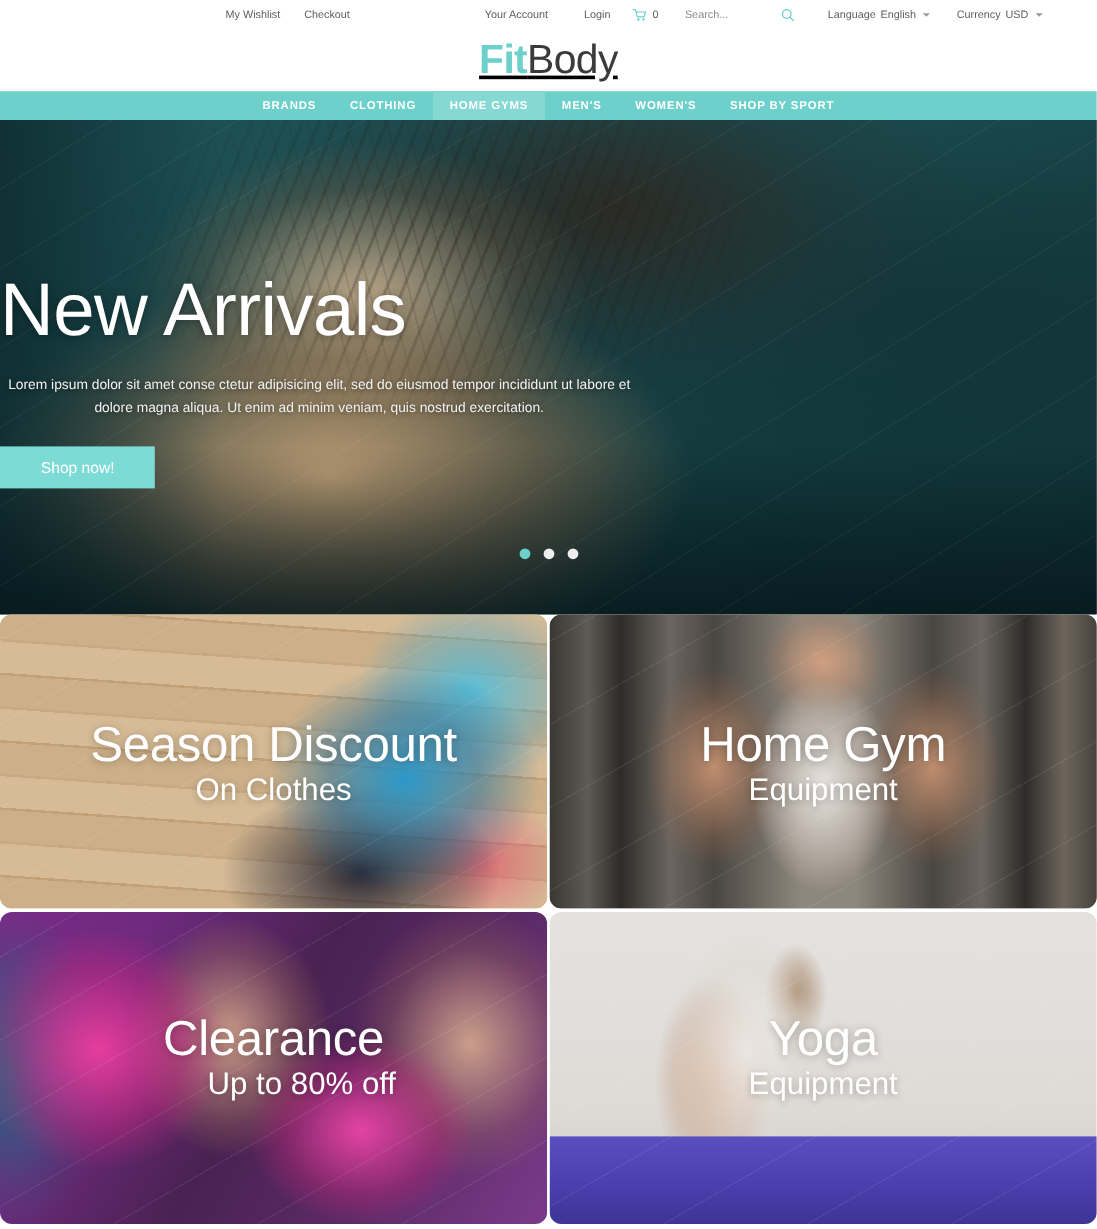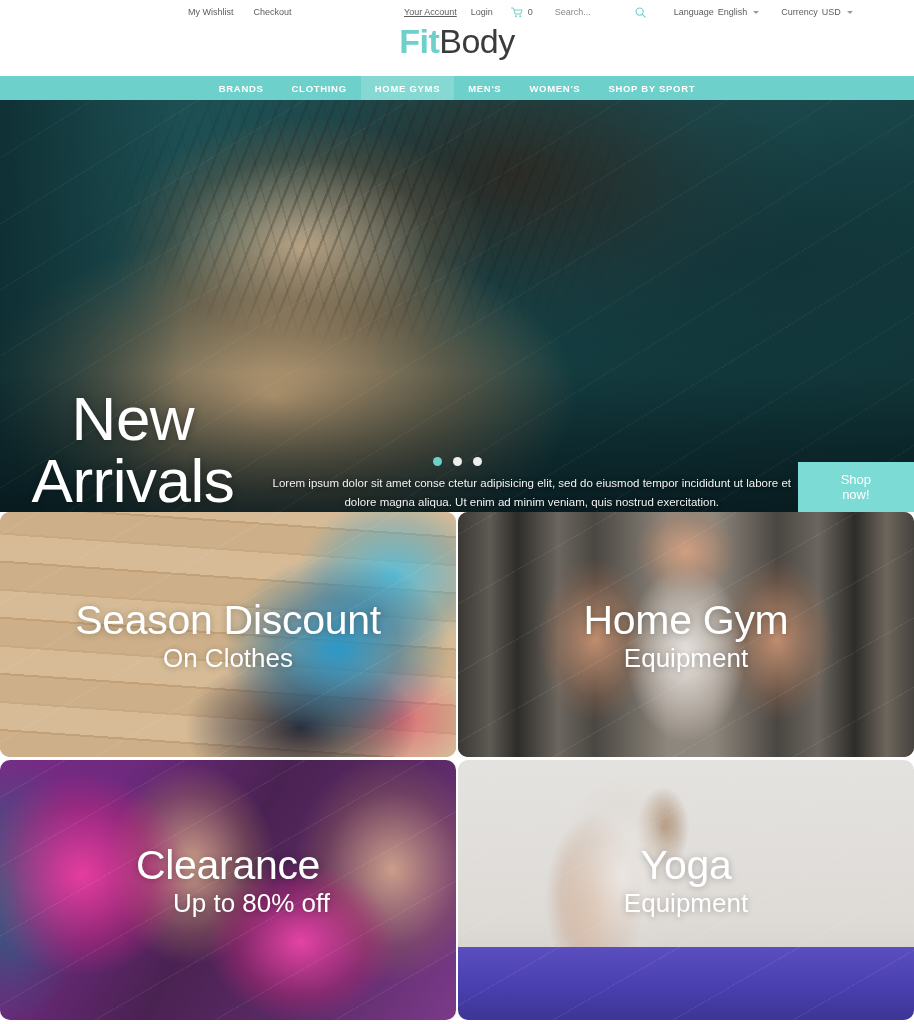--- a/index.html
+++ b/index.html
@@ -28,21 +28,21 @@
     align-items: center;
   }
   .tb-right {
     position: absolute;
     left: 404px;
     display: flex;
     align-items: center;
     gap: 0;
   }
   .tb-link { color: #5d5d5d; text-decoration: none; white-space: nowrap; cursor: pointer; }
-  .tb-gap-1 { margin-right: 14px; text-decoration: underline; }
+  .tb-gap-1 { margin-right: 30px; }
   .tb-gap-2 { margin-right: 18px; }
 
   .cart-wrap { display: flex; align-items: center; gap: 5px; margin-right: 22px; }
   .cart-icon { width: 12px; height: 11px; position: relative; display: inline-block; }
   .cart-icon svg { display: block; }
   .cart-count { color: #5d5d5d; font-size: 9px; }
 
   .search-field {
     border: none; outline: none; background: transparent;
     font-family: "Liberation Sans", sans-serif;
@@ -64,23 +64,24 @@
     border-left: 3px solid transparent;
     border-right: 3px solid transparent;
     border-top: 3px solid #9a9a9a;
     margin-left: 2px;
   }
 
   
   .logo-bar {
     height: 52px;
     display: flex;
-    align-items: flex-start;
+    align-items: center;
     justify-content: center;
     background: #ffffff;
+    text-decoration: underline;
   }
   .logo { font-size: 34px; letter-spacing: -0.5px; line-height: 1; }
   .logo-fit { color: #6dd0ca; font-weight: bold; }
   .logo-body { color: #3b3b3b; font-weight: normal; }
 
   
   .nav {
     height: 24px;
     background: #6dd0ca;
     display: flex;
@@ -134,22 +135,22 @@
       repeating-linear-gradient(76deg, rgba(40,30,22,0.18) 0px, rgba(40,30,22,0.18) 1px, rgba(0,0,0,0) 2px, rgba(0,0,0,0) 16px);
     mask-image: radial-gradient(ellipse 60% 70% at 55% 40%, #000 0%, rgba(0,0,0,0.5) 55%, transparent 82%);
     -webkit-mask-image: radial-gradient(ellipse 60% 70% at 55% 40%, #000 0%, rgba(0,0,0,0.5) 55%, transparent 82%);
   }
   .hero-wm {
     position: absolute; inset: 0;
     background-image: repeating-linear-gradient(-32deg, rgba(255,255,255,0.045) 0px, rgba(255,255,255,0.045) 1px, transparent 1px, transparent 56px);
   }
   .hero-content {
     position: absolute; inset: 0;
-    display: flex; flex-direction: row;
-    align-items: flex-end; justify-content: flex-start;
+    display: flex; flex-direction: column;
+    align-items: flex-start; justify-content: flex-start;
     padding-top: 128px;
     text-align: center;
   }
   .hero-title {
     color: #ffffff;
     font-size: 62px;
     font-weight: normal;
     letter-spacing: -0.5px;
     line-height: 1;
     text-shadow: 0 1px 8px rgba(0,0,0,0.35);

